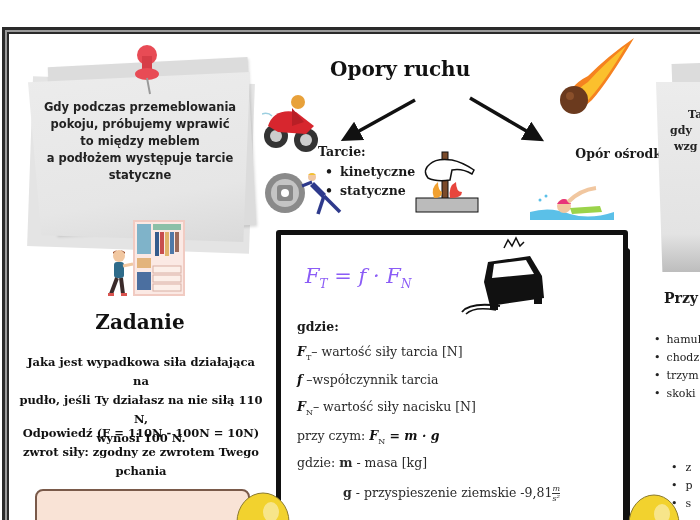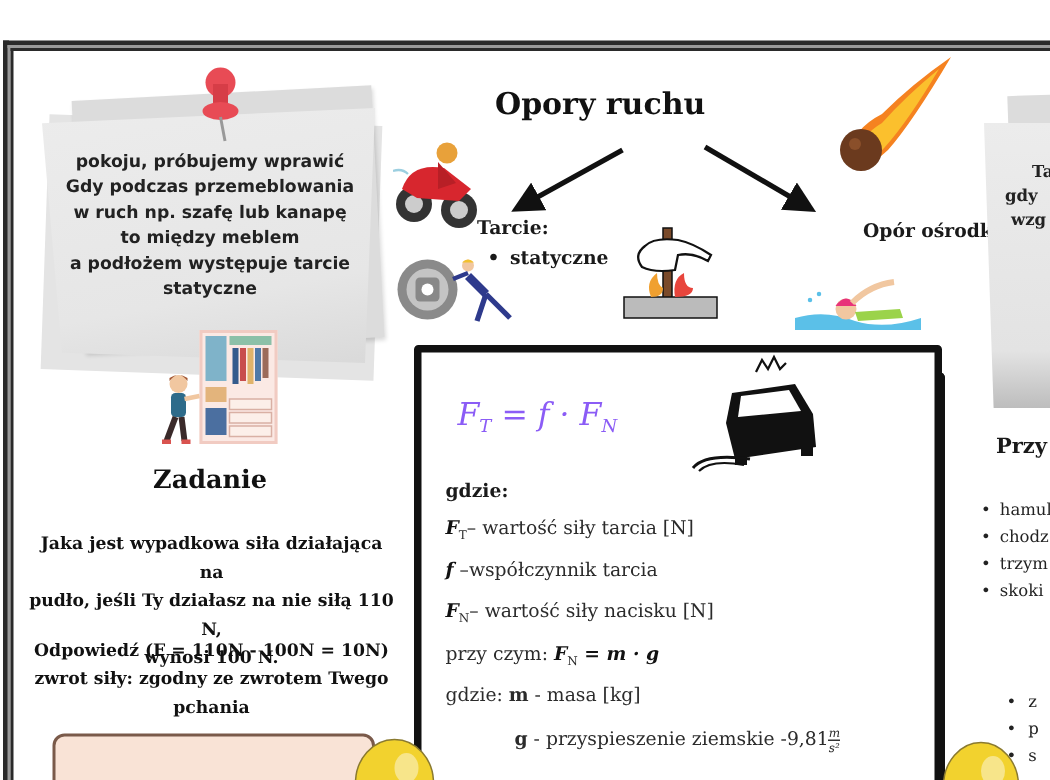--- a/index.html
+++ b/index.html
@@ -25,21 +25,21 @@
   .pin { position: absolute; left: 128px; top: 44px; width: 40px; height: 52px; }
   .note-text { position: absolute; left: 40px; top: 99px; width: 200px; text-align: center;
     font-family: "DejaVu Sans", sans-serif; font-weight: bold; font-size: 11.5px; line-height: 17px; color: #222; }
 
   
   .wardrobe { position: absolute; left: 133px; top: 220px; width: 52px; height: 76px;
     background: #fbe9e4; border: 2px solid #f1cbc2; }
   .kid { position: absolute; left: 105px; top: 248px; width: 30px; height: 52px; }
 
   .zadanie-title { position: absolute; left: 20px; top: 310px; width: 240px; text-align: center;
-    font-weight: bold; font-size: 17px; color: #111; }
+    font-weight: bold; font-size: 20px; color: #111; }
   .zadanie-body { position: absolute; left: 18px; top: 353px; width: 246px; text-align: center;
     font-weight: bold; font-size: 11.5px; line-height: 19px; color: #111; }
   .zadanie-answer { position: absolute; left: 18px; top: 424px; width: 246px; text-align: center;
     font-weight: bold; font-size: 11.5px; line-height: 19px; color: #111; }
 
   .bottom-card { position: absolute; left: 35px; top: 489px; width: 215px; height: 40px;
     background: #f9e3d6; border: 2px solid #7a5a4a; border-radius: 8px; }
 
   
   .title { position: absolute; left: 330px; top: 57px; width: 220px; 
@@ -104,23 +104,22 @@
 <div class="note-back2"></div>
 <div class="note-back"></div>
 <div class="note-front"></div>
 <svg class="pin" viewBox="0 0 40 52">
   <ellipse cx="19" cy="11" rx="10" ry="10" fill="#e84b55"></ellipse>
   <rect x="14" y="12" width="10" height="16" fill="#d63d47"></rect>
   <ellipse cx="19" cy="30" rx="12" ry="6" fill="#e84b55"></ellipse>
   <line x1="19" y1="34" x2="22" y2="50" stroke="#999" stroke-width="2"></line>
 </svg>
 <div class="note-text">
+  <div>Gdy podczas przemeblowania</div>
   <div>pokoju, próbujemy wprawić</div>
-  <div>Gdy podczas przemeblowania</div>
-  <div>w ruch  np. szafę lub kanapę</div>
   <div>to między meblem</div>
   <div>a podłożem występuje tarcie</div>
   <div>statyczne</div>
 </div>
 
 <div class="wardrobe">
   <svg width="48" height="72" viewBox="0 0 48 72">
     <rect x="2" y="2" width="14" height="30" fill="#7fb3c9"></rect>
     <rect x="18" y="2" width="28" height="6" fill="#8cc0a8"></rect>
     <rect x="20" y="10" width="4" height="24" fill="#345b8c"></rect>
@@ -165,20 +164,21 @@
     <marker id="ah" markerWidth="6" markerHeight="6" refX="3" refY="3" orient="auto">
       <path d="M0,0 L6,3 L0,6 Z" fill="#111"></path>
     </marker>
   </defs>
   <line x1="85" y1="8" x2="20" y2="44" stroke="#111" stroke-width="3.5" marker-end="url(#ah)"></line>
   <line x1="140" y1="6" x2="205" y2="44" stroke="#111" stroke-width="3.5" marker-end="url(#ah)"></line>
 </svg>
 
 <div class="tarcie-label">Tarcie:</div>
 <ul class="tarcie-list">
+  <li>kinetyczne</li>
   <li>statyczne</li>
 </ul>
 <div class="opor-label">
   <span class="l1">Opór ośrodka</span>
 </div>
 
 <svg class="motorbike" viewBox="0 0 60 62">
   <circle cx="14" cy="44" r="12" fill="#333"></circle>
     <circle cx="14" cy="44" r="6" fill="#ccc"></circle>
   <circle cx="44" cy="48" r="12" fill="#333"></circle>

